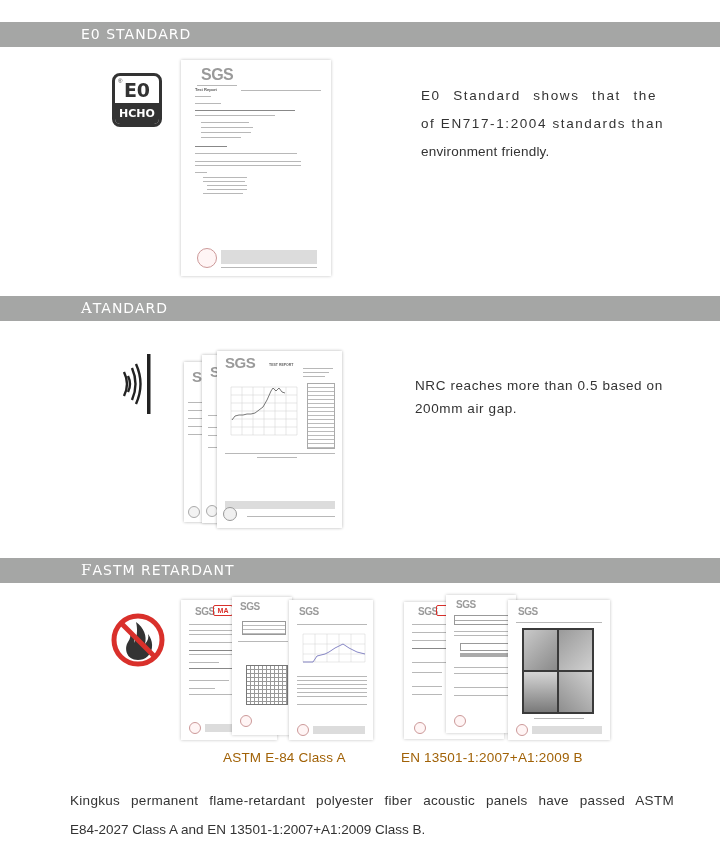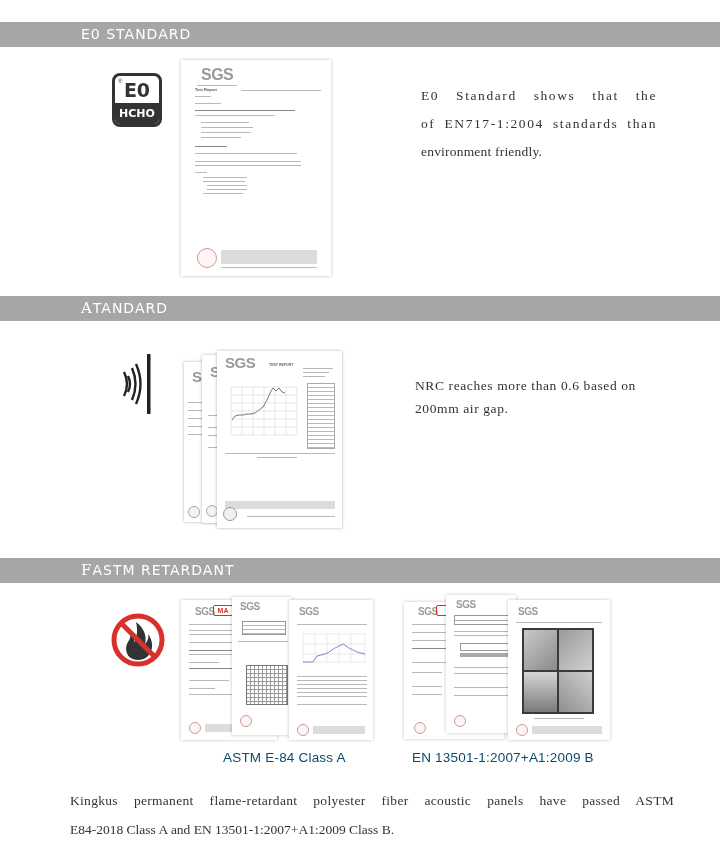--- a/index.html
+++ b/index.html
@@ -23,27 +23,27 @@
   .doc .sgs {
     position: absolute; font-family: "Liberation Sans", sans-serif; font-weight: bold;
     color: #9a9a9a; letter-spacing: -0.5px;
   }
   .line { position: absolute; height: 1px; background: #b8b8b8; }
   .line.dark { background: #888; }
   .stamp { position: absolute; border-radius: 50%; border: 1px solid #c99; background: #fff5f5; }
   .finebox { position: absolute; background: #dcdcdc; }
 
   .body-text {
-    position: absolute; color: #333333; font-family: Liberation Serif, serif;
+    position: absolute; color: #333333; font-family: Liberation Sans, sans-serif;
   }
   .e0-text { left: 421px; top: 82px; width: 236px; font-size: 13.5px; line-height: 28px; text-align: justify; letter-spacing: 1.6px; }
   .e0-text .l { display: block; text-align-last: justify; white-space: nowrap; }
   .e0-text .l.last { text-align-last: left; letter-spacing: 0.2px; }
   .nrc-text { left: 415px; top: 374px; font-size: 13.5px; line-height: 23px; letter-spacing: 0.6px; }
-  .caption { position: absolute; font-size: 13.5px; color: #0c4a6e; letter-spacing: 0.2px; text-align: center; }
+  .caption { position: absolute; font-size: 13.5px; color: #a16207; letter-spacing: 0.2px; text-align: center; }
   .footer-text { left: 70px; top: 786px; width: 604px; font-size: 13.5px; line-height: 29px; }
   .footer-text .l { display: block; white-space: nowrap; }
   .footer-text .l1 { text-align: justify; text-align-last: justify; letter-spacing: 0.3px; }
 
   .hcho-badge {
     position: absolute; left: 112px; top: 73px; width: 50px; height: 54px;
     border: 3px solid #333; border-radius: 8px; overflow: hidden; background: #fff;
   }
   .hcho-badge .top { height: 27px; text-align: center; font-size: 19px; font-weight: bold; color: #333; line-height: 29px; font-family: "DejaVu Sans", sans-serif; }
   .hcho-badge .bot { position: absolute; bottom: 0; left: 0; right: 0; height: 21px; background: #333; color: #fff; text-align: center; font-size: 11px; font-weight: bold; line-height: 21px; font-family: "DejaVu Sans", sans-serif; }
@@ -154,21 +154,21 @@
   </svg>
   <div style="position:absolute; left:90px; top:32px; width:28px; height:66px; border:0.5px solid #aaa; background: repeating-linear-gradient(#fff 0 3px, #bbb 3px 4px);"></div>
   <div class="line" style="left:8px; top:102px; width:110px;"></div>
   <div class="line" style="left:40px; top:106px; width:40px;"></div>
   <div class="finebox" style="left:8px; top:150px; width:110px; height:8px;"></div>
   <div class="stamp" style="left:6px; top:156px; width:14px; height:14px; border-color:#999; background:#f0f0f0;"></div>
   <div class="line" style="left:30px; top:165px; width:88px;"></div>
 </div>
 
 <div class="body-text nrc-text">
-  <div>NRC reaches more than 0.6 based on</div>
+  <div>NRC reaches more than 0.5 based on</div>
   <div>200mm air gap.</div>
 </div>
 
 <div class="banner" style="top:558px;">
   <span class="cap">F</span><span>ASTM RETARDANT</span>
 </div>
 
 <svg style="position:absolute; left:110px; top:612px;" width="56" height="56" viewBox="0 0 56 56">
   <path d="M28 48 C16 48 14 36 18 30 C20 27 21 24 20 20 C25 24 25 28 24 31 C27 26 28 18 26 10 C34 16 37 24 35 32 C38 29 39 25 38 22 C43 28 44 38 38 44 C35 47 31 48 28 48 Z" fill="#333"></path>
   <circle cx="28" cy="28" r="24" fill="none" stroke="#d9302b" stroke-width="5"></circle>
@@ -262,18 +262,18 @@
     <div style="background:linear-gradient(135deg,#9a9a9a,#d0d0d0);"></div>
     <div style="background:linear-gradient(180deg,#d5d5d5,#7a7a7a);"></div>
     <div style="background:linear-gradient(45deg,#8e8e8e,#cfcfcf);"></div>
   </div>
   <div class="line" style="left:26px; top:118px; width:50px;"></div>
   <div class="stamp" style="left:8px; top:124px; width:12px; height:12px;"></div>
   <div class="finebox" style="left:24px; top:126px; width:70px; height:8px;"></div>
 </div>
 
 <div class="caption" style="left:223px; top:750px;">ASTM E-84 Class A</div>
-<div class="caption" style="left:412px; top:750px;">EN 13501-1:2007+A1:2009 B</div>
+<div class="caption" style="left:401px; top:750px;">EN 13501-1:2007+A1:2009 B</div>
 
 <div class="body-text footer-text">
   <span class="l l1">Kingkus permanent flame-retardant polyester fiber acoustic panels have passed ASTM</span>
-  <span class="l">E84-2018 Class A and EN 13501-1:2007+A1:2009 Class B.</span>
+  <span class="l">E84-2027 Class A and EN 13501-1:2007+A1:2009 Class B.</span>
 </div>
 
 </body></html>

